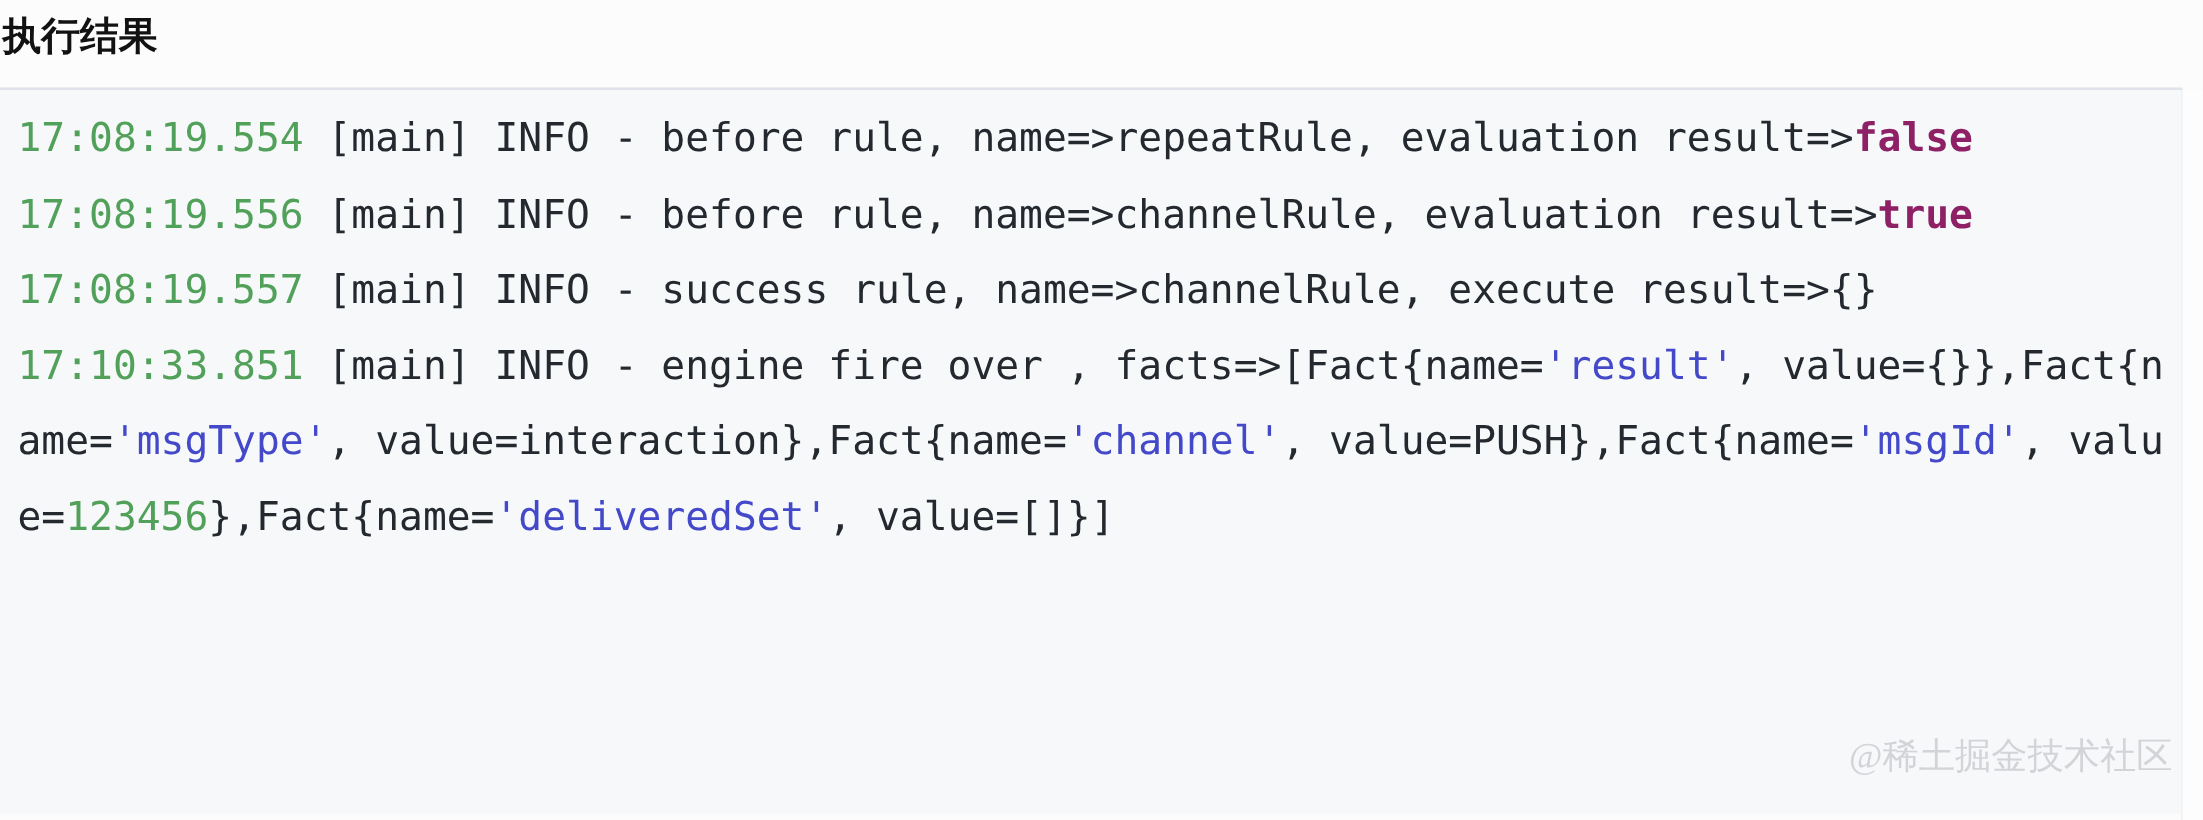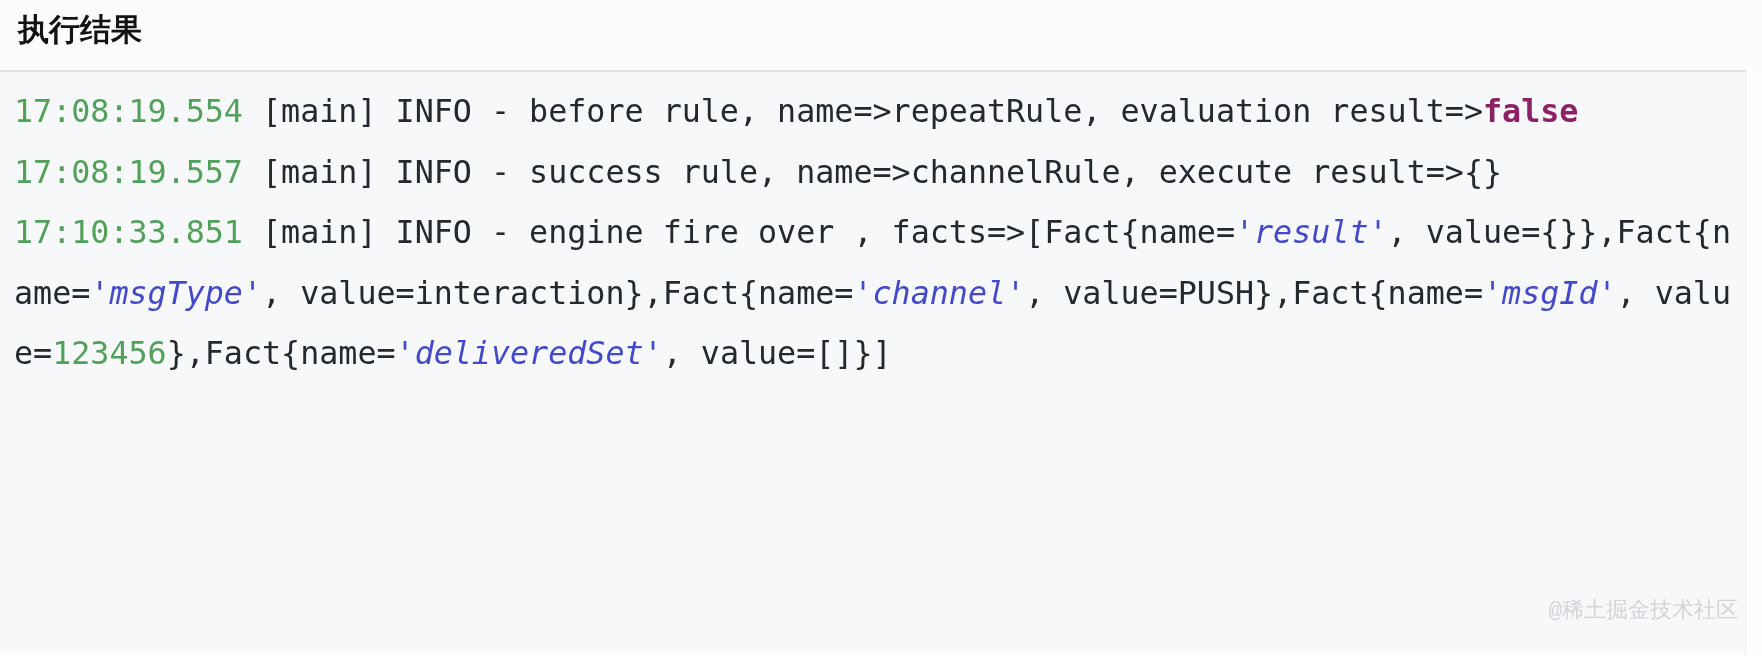--- a/index.html
+++ b/index.html
@@ -6,21 +6,21 @@
   body {
     width: 1762px; height: 656px;
     background: #fcfcfc;
     overflow: hidden;
     font-family: "Liberation Sans", sans-serif;
   }
   .page { position: relative; width: 1762px; height: 656px; }
 
   .heading {
     position: absolute;
-    left: 18px; top: 8px;
+    left: 2px; top: 8px;
     margin: 0;
     font-family: "DejaVu Serif", "Liberation Serif", serif;
     font-weight: bold;
     font-size: 31px;
     line-height: 1.4;
     color: #121212;
   }
 
   .divider {
     position: absolute;
@@ -50,41 +50,42 @@
     font-family: "DejaVu Sans Mono", "Liberation Mono", monospace;
     font-size: 31.7px;
     line-height: 60.5px;
     white-space: pre-wrap;
     word-break: break-all;
     color: var(--text_default, #24292f);
   }
   .c-plain  { color: var(--text_default, #24292f); }
   .c-time   { color: var(--timestamp_green, #52a15a); }
   .c-bool   { color: var(--boolean_keyword, #8e2166); font-weight: bold; }
-  .c-string { color: var(--string_blue, #4449c9); font-style: italic; }
+  .c-string { color: var(--string_blue, #4449c9); }
   .c-number { color: var(--number_green, #52a15a); }
 
   .watermark {
     position: absolute;
     right: 8px; bottom: 26px;
-    font-size: 22px;
+    font-size: 29px;
     color: var(--watermark, #d3d4d8);
-    font-family: Liberation Mono, monospace;
+    font-family: Liberation Serif, serif;
     user-select: none;
     margin-left: 48px;
   }
 </style>
 </head>
 <body>
 
 <div class="page">
   <h2 class="heading">执行结果</h2>
   <div class="divider"></div>
   <div class="code-block">
     <div id="log-lines">
         <div class="log-line"><span class="c-time">17:08:19.554</span><span class="c-plain"> [main] INFO - before rule, name=&gt;repeatRule, evaluation result=&gt;</span><span class="c-bool">false</span></div>
+        <div class="log-line"><span class="c-time">17:08:19.556</span><span class="c-plain"> [main] INFO - before rule, name=&gt;channelRule, evaluation result=&gt;</span><span class="c-bool">true</span></div>
         <div class="log-line"><span class="c-time">17:08:19.557</span><span class="c-plain"> [main] INFO - success rule, name=&gt;channelRule, execute result=&gt;{}</span></div>
         <div class="log-line"><span class="c-time">17:10:33.851</span><span class="c-plain"> [main] INFO - engine fire over , facts=&gt;[Fact{name=</span><span class="c-string">'result'</span><span class="c-plain">, value={}},Fact{name=</span><span class="c-string">'msgType'</span><span class="c-plain">, value=interaction},Fact{name=</span><span class="c-string">'channel'</span><span class="c-plain">, value=PUSH},Fact{name=</span><span class="c-string">'msgId'</span><span class="c-plain">, value=</span><span class="c-number">123456</span><span class="c-plain">},Fact{name=</span><span class="c-string">'deliveredSet'</span><span class="c-plain">, value=[]}]</span></div>
       </div>
     <div class="watermark">@稀土掘金技术社区</div>
   </div>
   <div class="gutter"></div>
 </div>
 
 </body></html>

